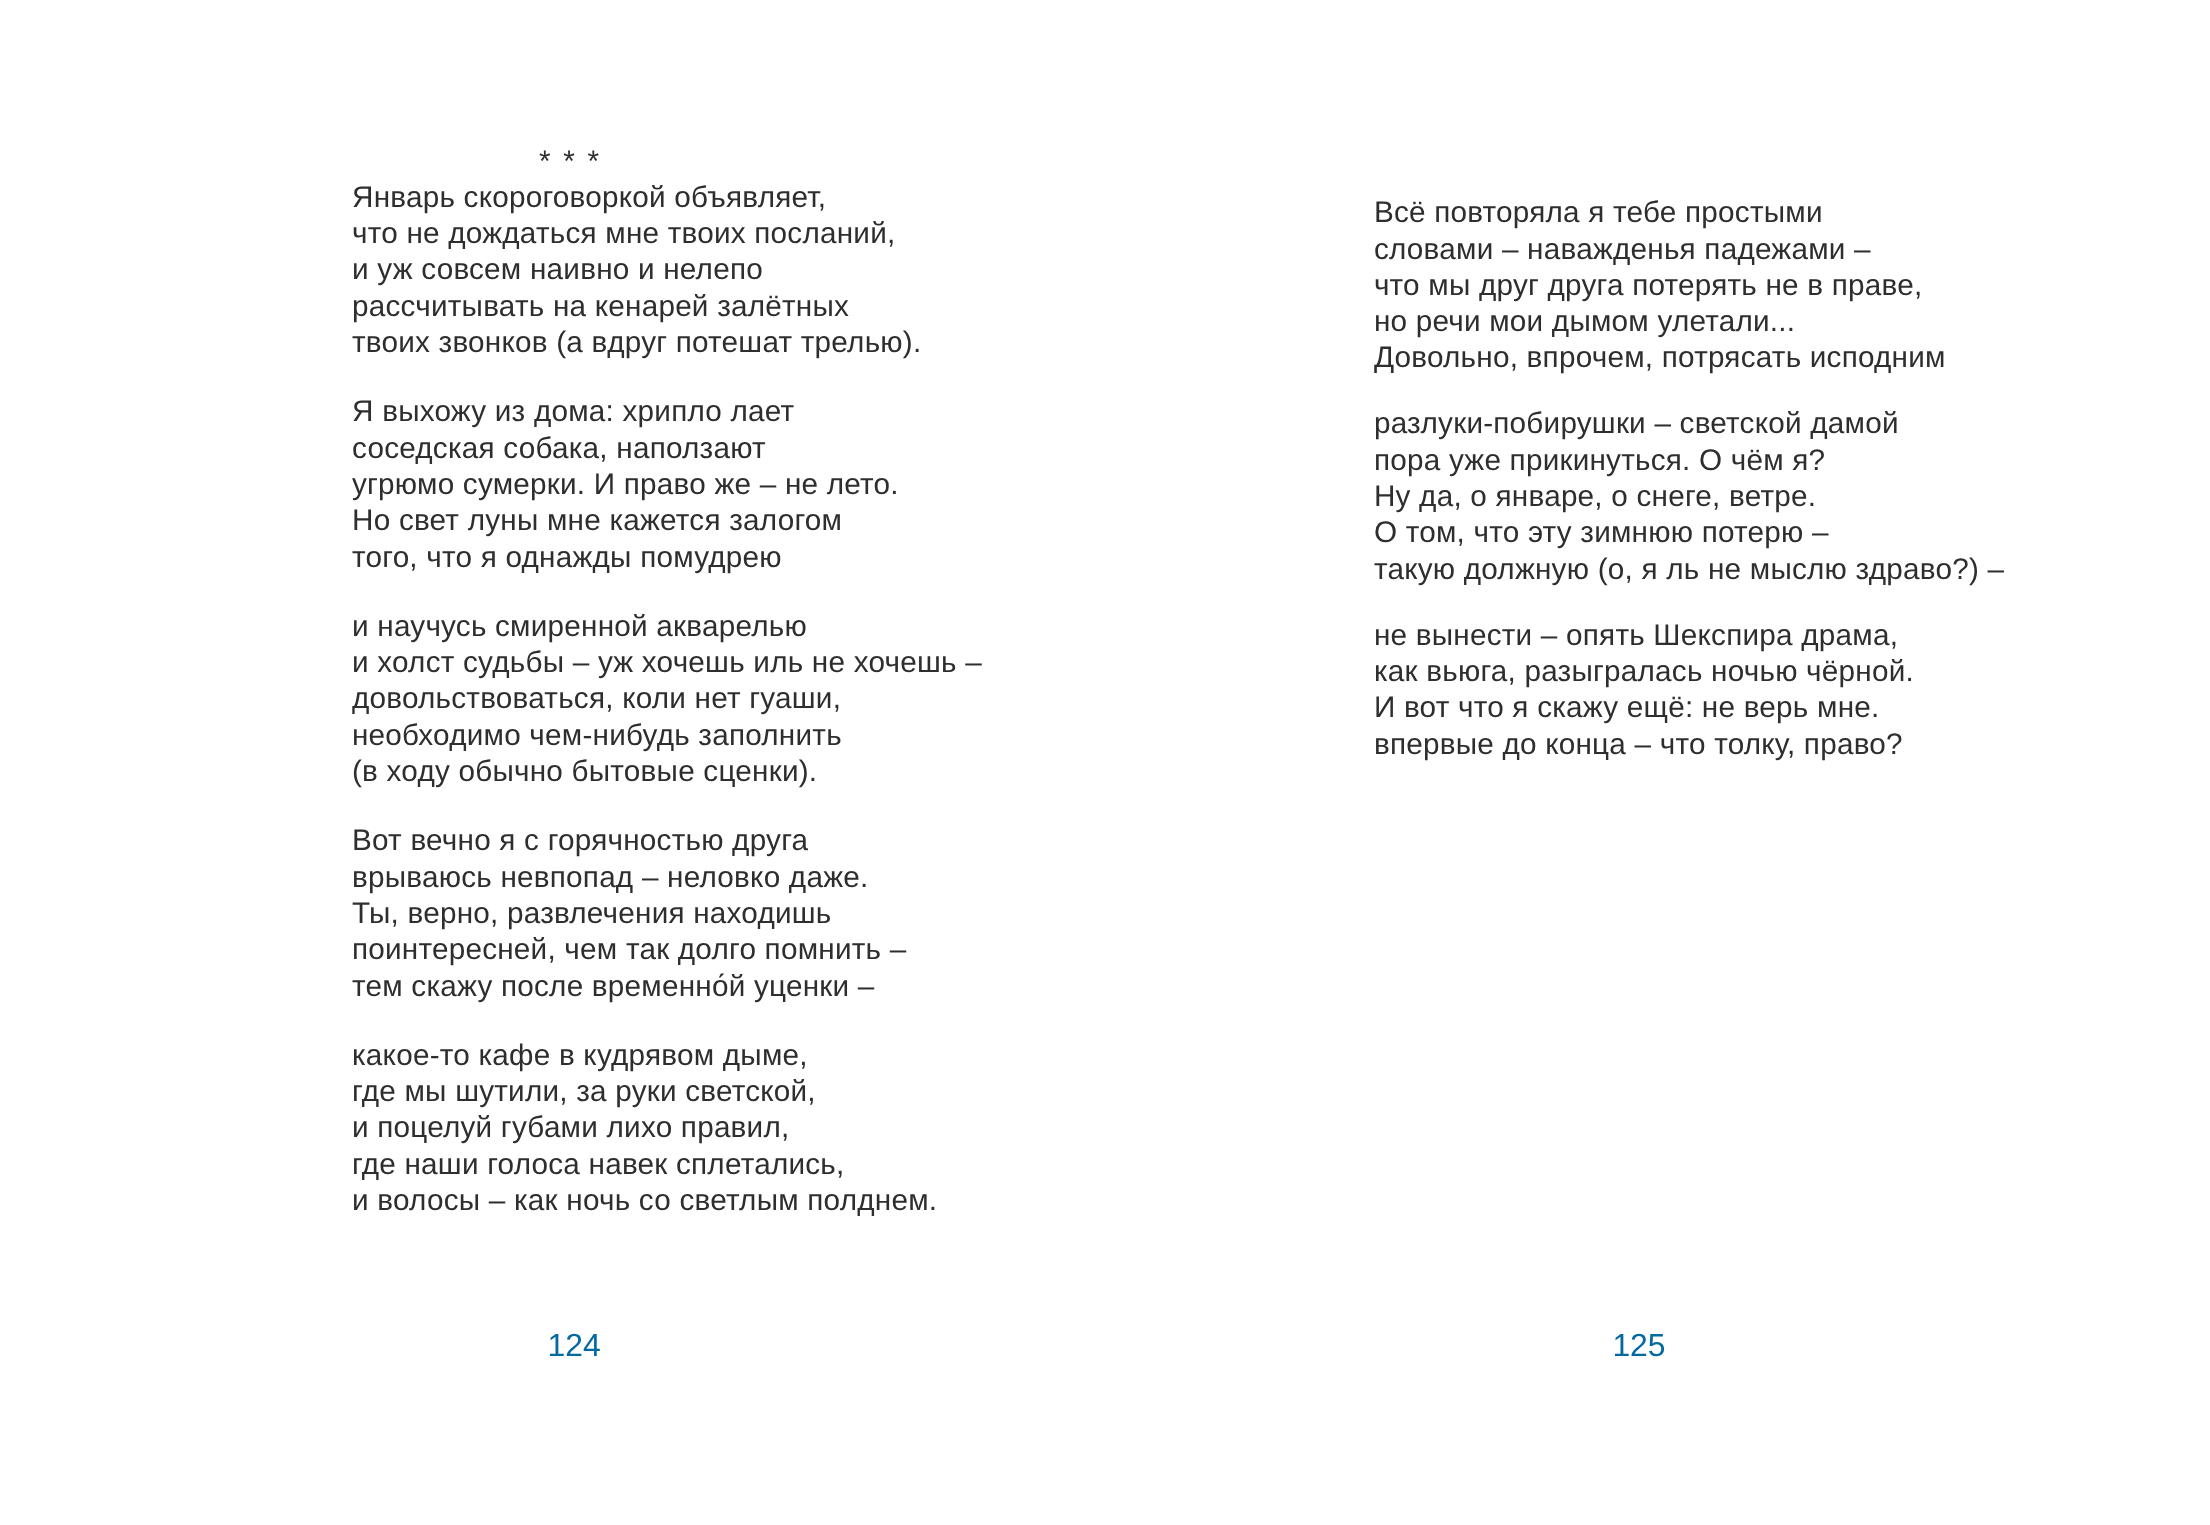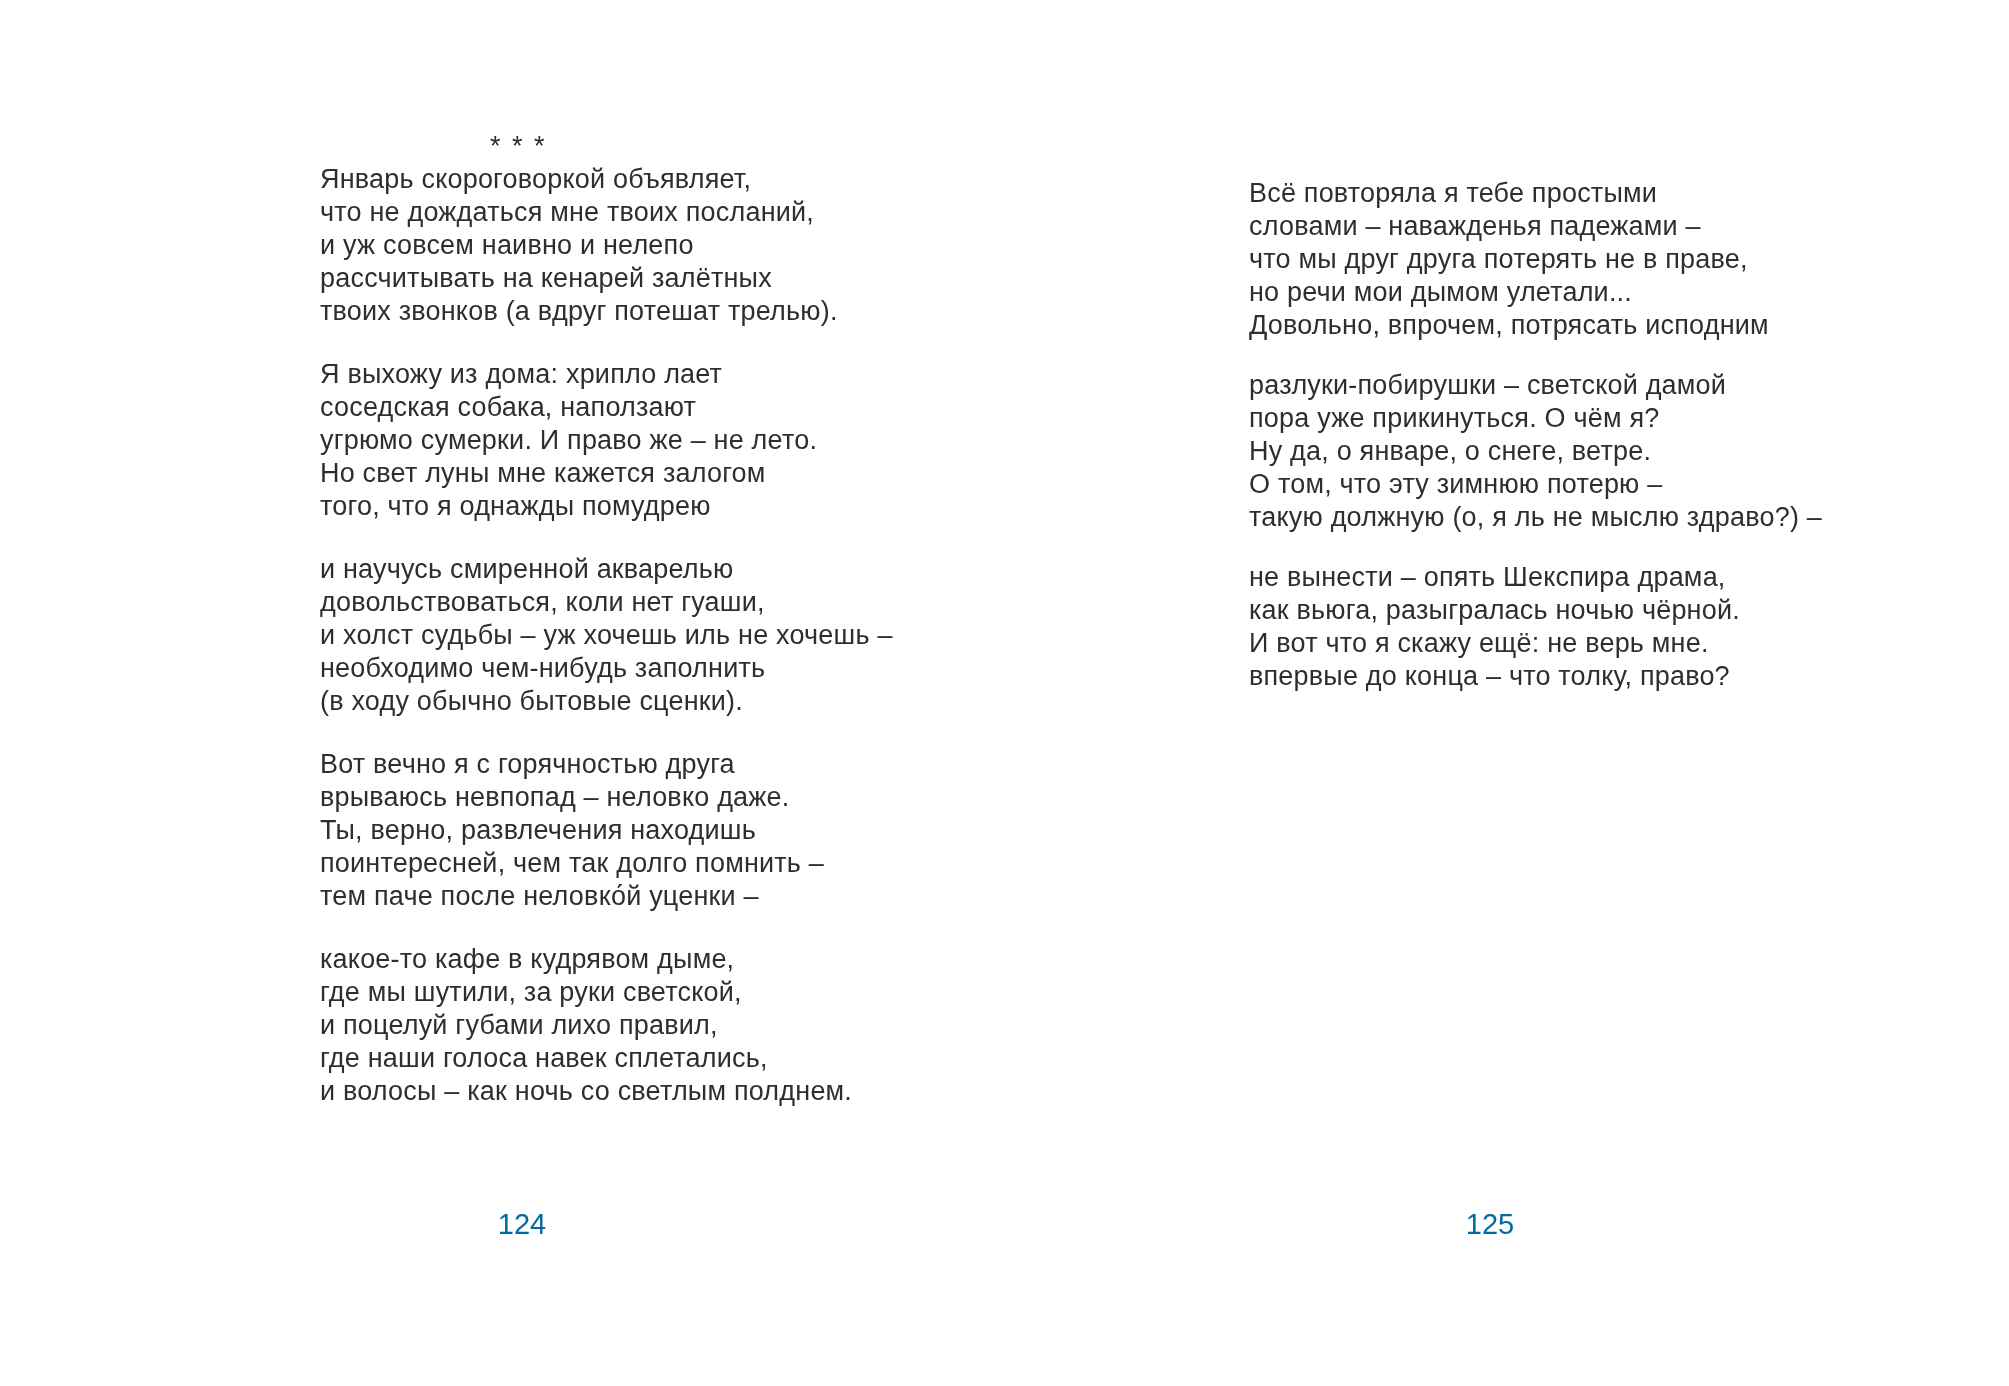--- a/index.html
+++ b/index.html
@@ -65,32 +65,32 @@
     <div class="stanza">
       <div class="poem-line">Я выхожу из дома: хрипло лает</div>
       <div class="poem-line">соседская собака, наползают</div>
       <div class="poem-line">угрюмо сумерки. И право же – не лето.</div>
       <div class="poem-line">Но свет луны мне кажется залогом</div>
       <div class="poem-line">того, что я однажды помудрею</div>
     </div>
 
     <div class="stanza">
       <div class="poem-line">и научусь смиренной акварелью</div>
+      <div class="poem-line">и холст судьбы – уж хочешь иль не хочешь –</div>
       <div class="poem-line">довольствоваться, коли нет гуаши,</div>
-      <div class="poem-line">и холст судьбы – уж хочешь иль не хочешь –</div>
       <div class="poem-line">необходимо чем-нибудь заполнить</div>
       <div class="poem-line">(в ходу обычно бытовые сценки).</div>
     </div>
 
     <div class="stanza">
       <div class="poem-line">Вот вечно я с горячностью друга</div>
       <div class="poem-line">врываюсь невпопад – неловко даже.</div>
       <div class="poem-line">Ты, верно, развлечения находишь</div>
       <div class="poem-line">поинтересней, чем так долго помнить –</div>
-      <div class="poem-line">тем паче после неловко́й уценки –</div>
+      <div class="poem-line">тем скажу после временно́й уценки –</div>
     </div>
 
     <div class="stanza">
       <div class="poem-line">какое-то кафе в кудрявом дыме,</div>
       <div class="poem-line">где мы шутили, за руки светской,</div>
       <div class="poem-line">и поцелуй губами лихо правил,</div>
       <div class="poem-line">где наши голоса навек сплетались,</div>
       <div class="poem-line">и волосы – как ночь со светлым полднем.</div>
     </div>
   </div>

